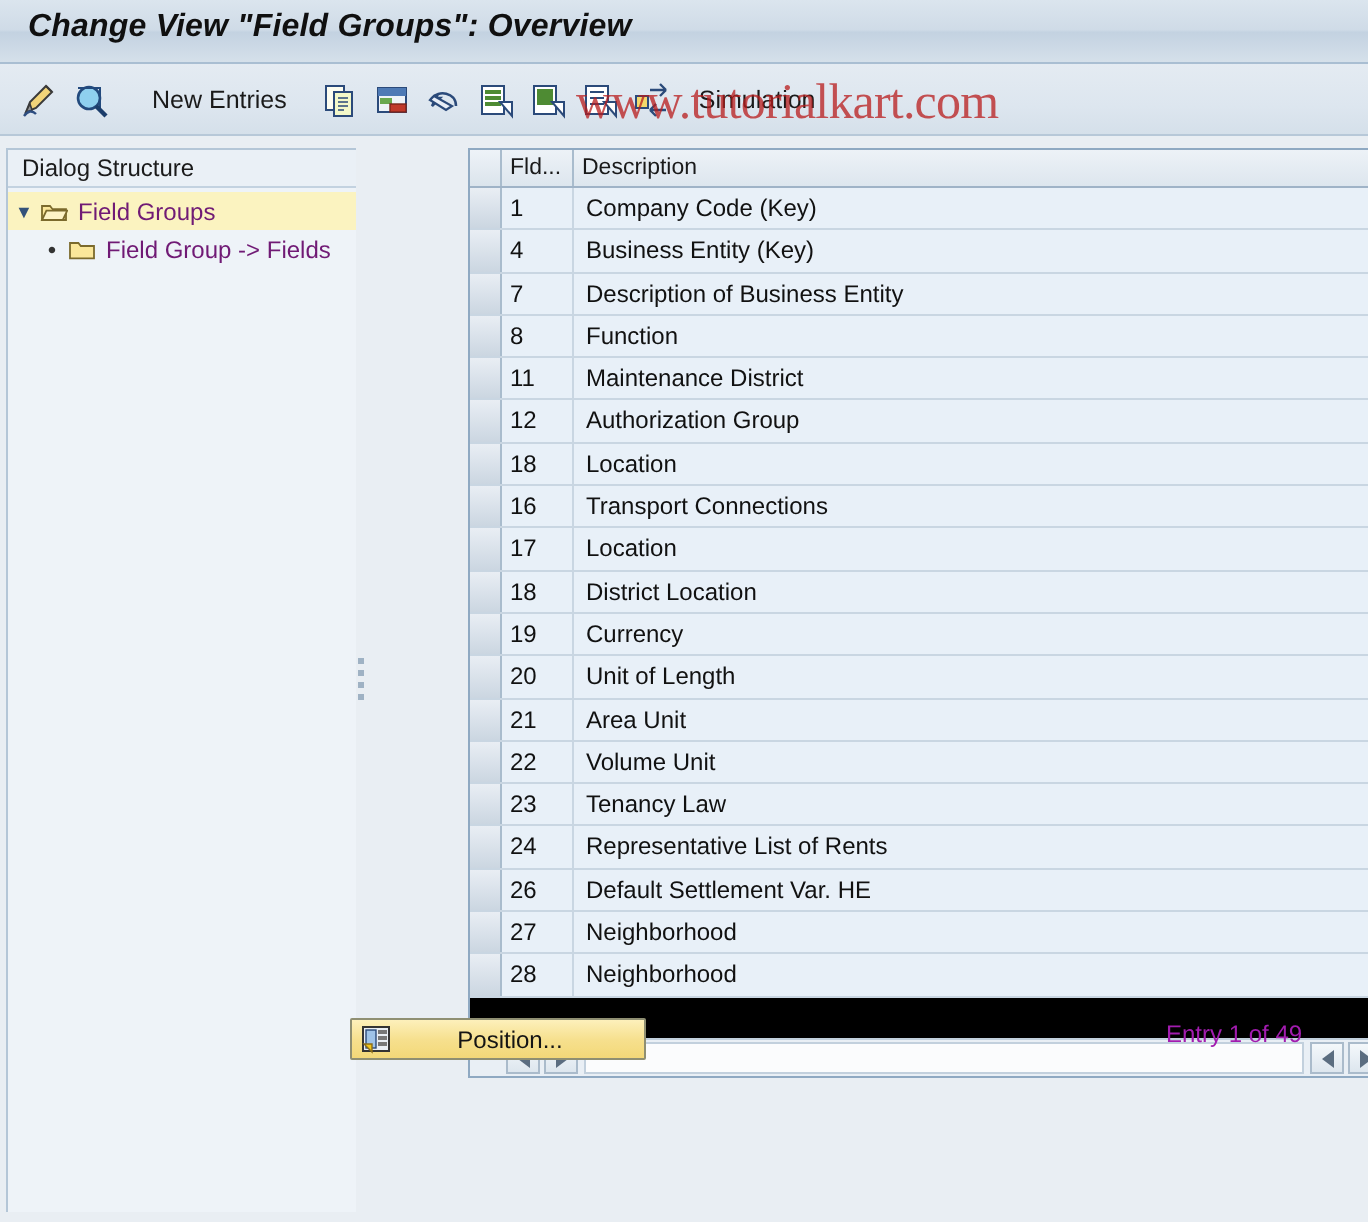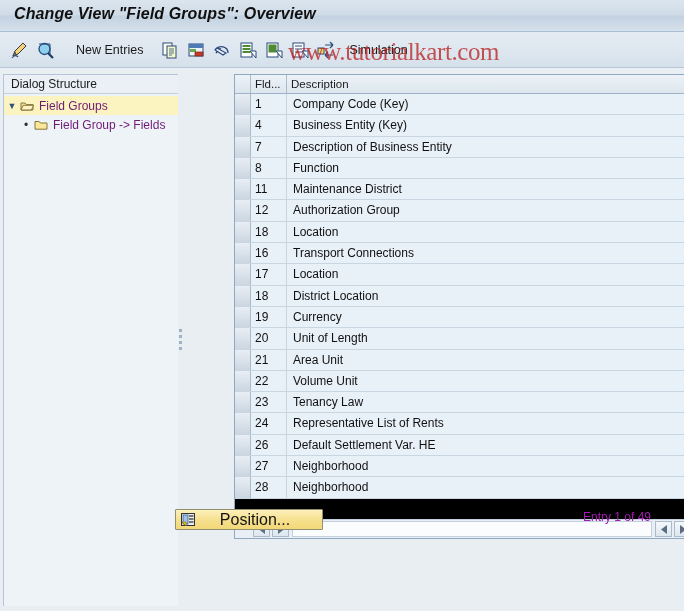--- a/index.html
+++ b/index.html
@@ -174,21 +174,21 @@
   .bottombar {
     position: absolute; left: 186px; top: 539px; width: 411px; height: 67px;
     background: #e9eef3;
   }
   .posbtn {
     position: absolute; left: 175px; top: 509px;
     width: 148px; height: 21px;
     background: linear-gradient(to bottom,#fdf0bb 0%, #f6e08e 52%, #f3d878 100%);
     border: 1px solid #8f8f72; box-sizing: border-box;
     display: flex; align-items: center;
-    font-size: 16px; color: #141414;
+    font-size: 12px; color: #141414;
     border-radius: 1px;
   }
   .posbtn .pb-ico { width: 20px; display:flex; align-items:center; justify-content:center; margin-left:2px;}
   .posbtn .pb-lbl { flex: 1 1 auto; text-align: center; padding-right: 10px;}
   .entrytxt {
     position: absolute; left: 583px; top: 510px;
     font-size: 12px; color: #a21caf; white-space: nowrap;
   }
 
   .rightfill {

